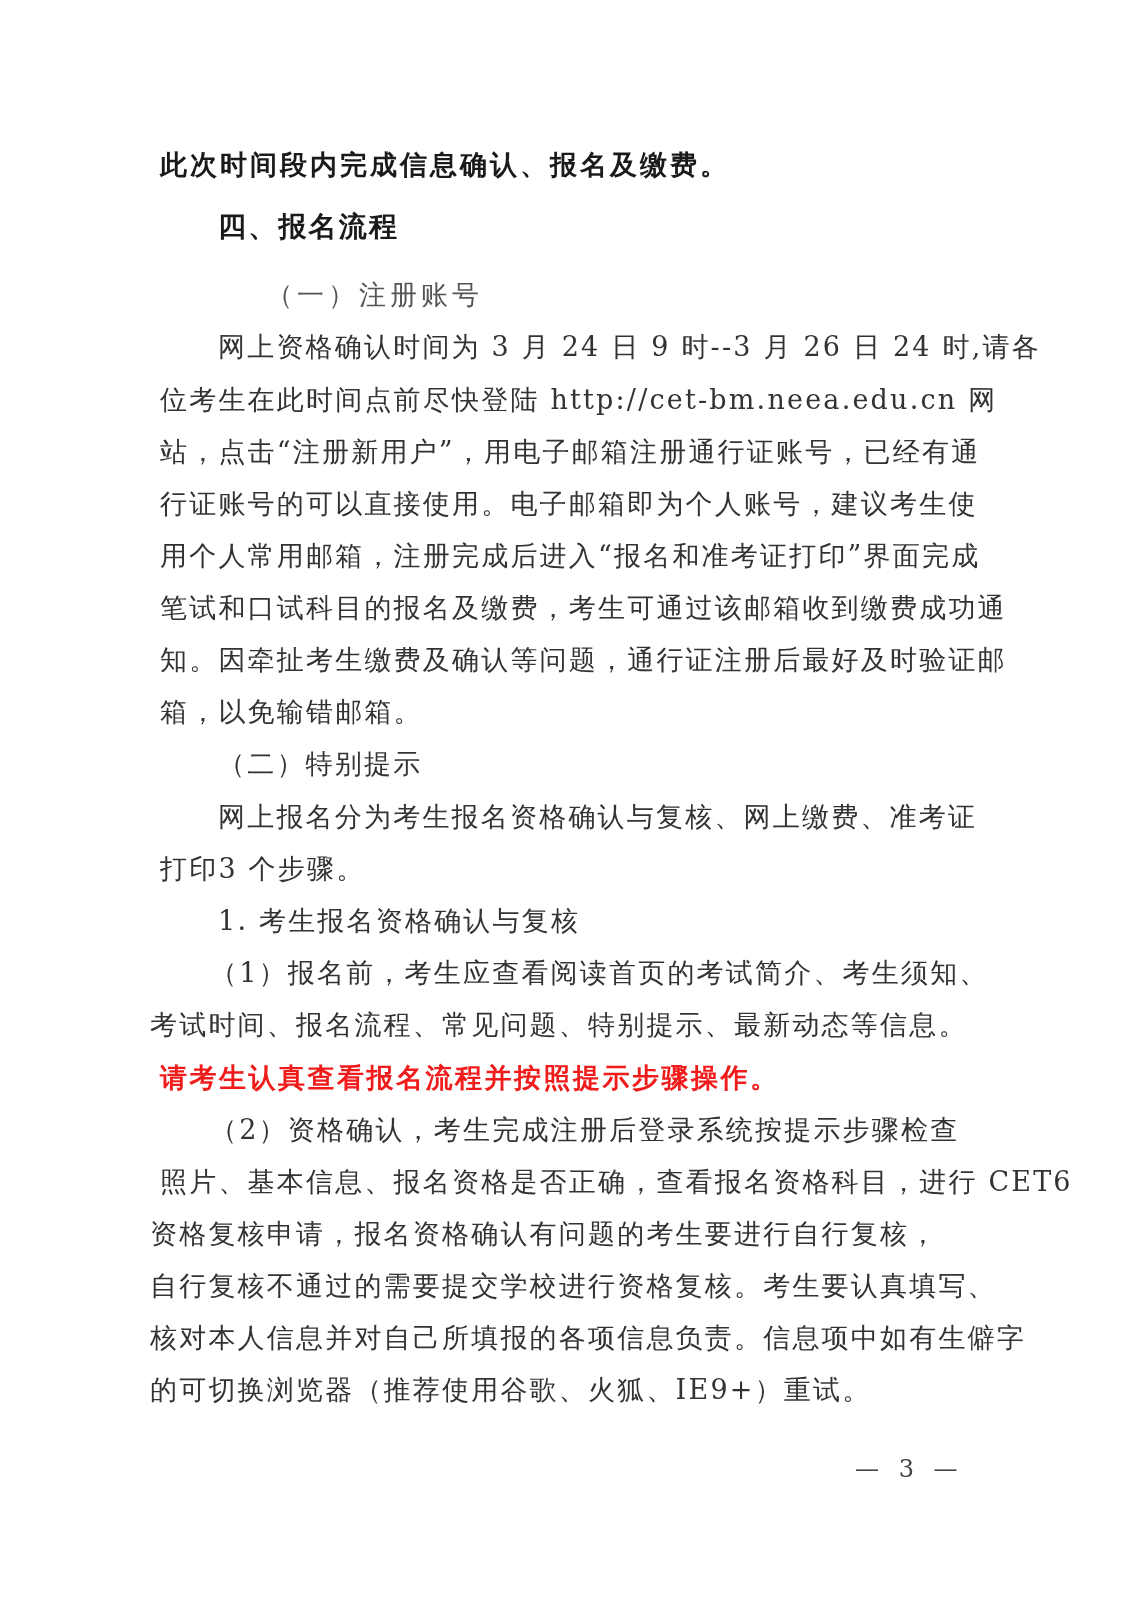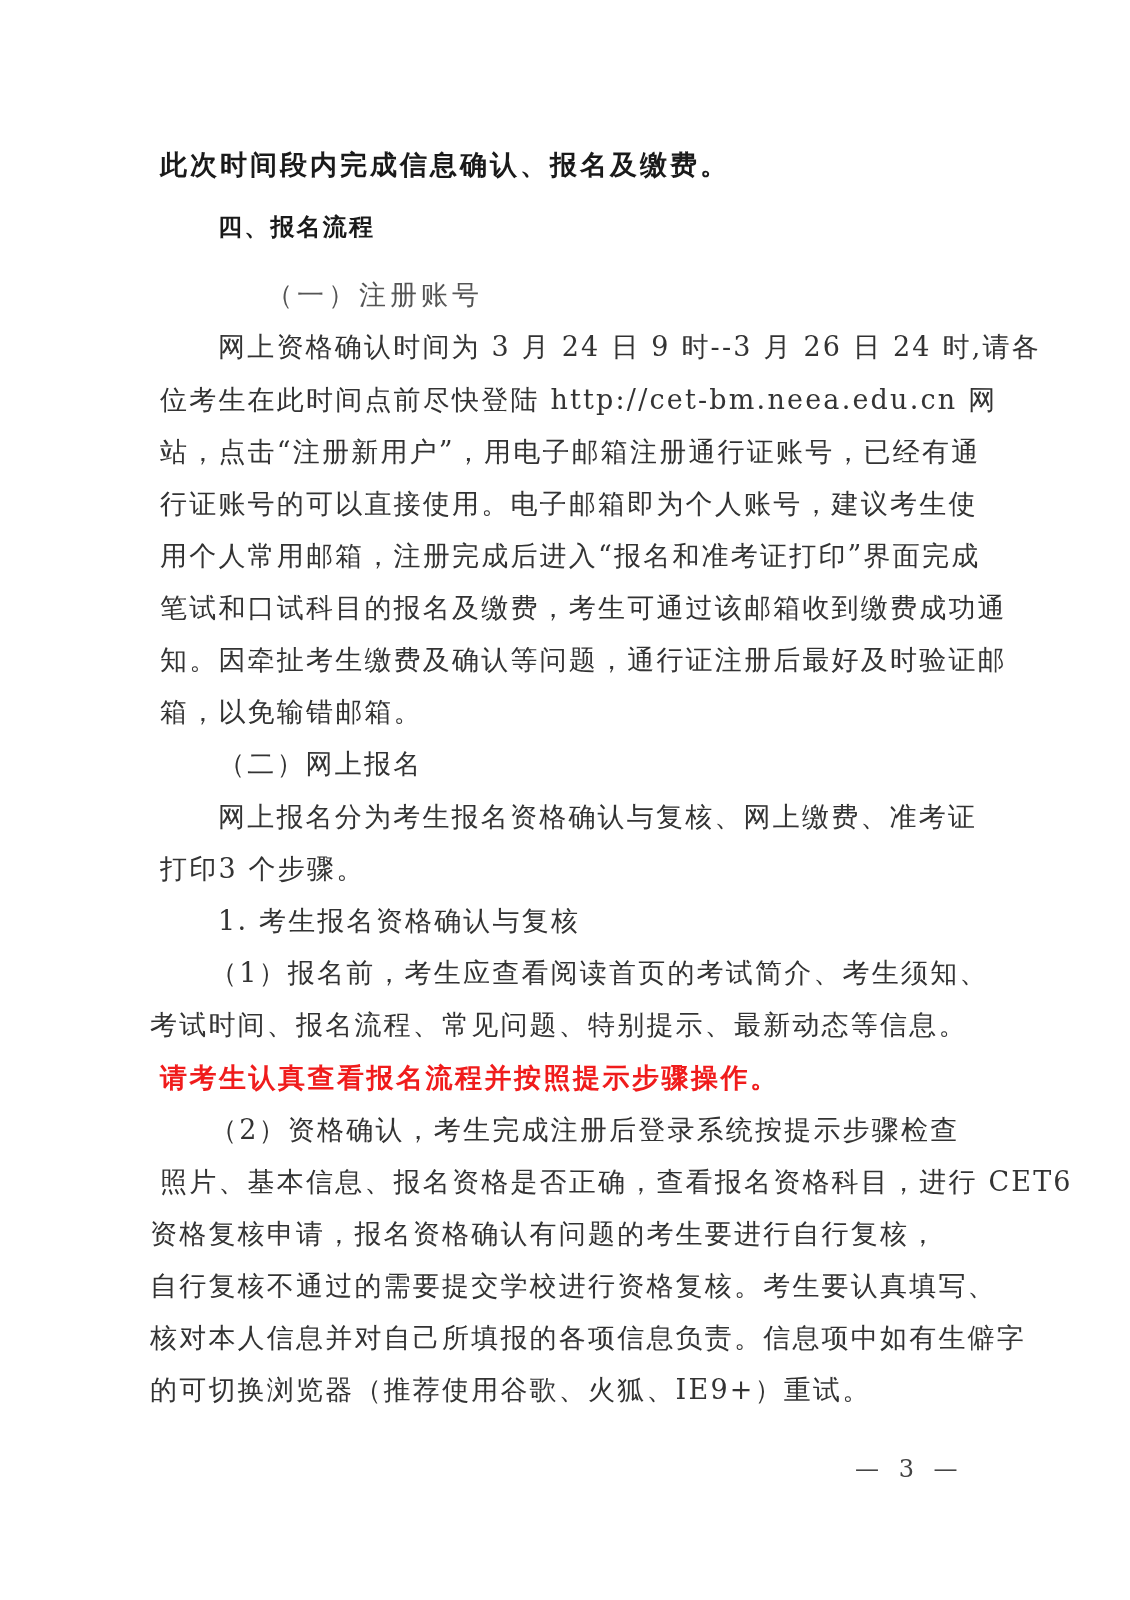--- a/index.html
+++ b/index.html
@@ -2,41 +2,41 @@
 <html><head>
 <meta charset="utf-8">
 <style>
   html, body { margin: 0; padding: 0; background: #ffffff; }
   body { width: 1130px; height: 1600px; position: relative; overflow: hidden;
          font-family: "DejaVu Serif", "Liberation Serif", serif; color: #333333; }
   .page { position: absolute; left: 0; top: 0; width: 1130px; height: 1216px; }
   .line { position: absolute; left: 160px; width: 790px; font-size: 27px; line-height: 34px;
           white-space: nowrap; letter-spacing: 2.2px; }
   .bold { font-family: "DejaVu Sans", "Liberation Sans", sans-serif; font-weight: bold; color: #1a1a1a; letter-spacing: 3px; }
-  .heading { font-family: "DejaVu Sans", "Liberation Sans", sans-serif; font-weight: bold; color: #1a1a1a; font-size: 24px; }
+  .heading { font-family: "DejaVu Sans", "Liberation Sans", sans-serif; font-weight: bold; color: #1a1a1a; font-size: 28px; }
   .sub { color: #555555; letter-spacing: 4px; margin-left: 48px; }
   .red { color: #f01c1c; font-family: "DejaVu Sans", "Liberation Sans", sans-serif; font-weight: bold; letter-spacing: 2.5px; }
   .pagenum { position: absolute; left: 855px; top: 1455px; font-size: 24px; color: #444; letter-spacing: 6px; }
 </style>
 </head>
 <body>
 
 <div class="page">
   <div class="line bold" style="top:148px;left:160px">此次时间段内完成信息确认、报名及缴费。</div>
   <div class="line heading" style="top:210px;left:218px">四、报名流程</div>
   <div class="line sub" style="top:278px;left:218px">（一）注册账号</div>
   <div class="line" style="top:330px;left:218px">网上资格确认时间为 3 月 24 日 9 时--3 月 26 日 24 时,请各</div>
   <div class="line" style="top:383px">位考生在此时间点前尽快登陆 http://cet-bm.neea.edu.cn 网</div>
   <div class="line" style="top:435px">站，点击“注册新用户”，用电子邮箱注册通行证账号，已经有通</div>
   <div class="line" style="top:487px">行证账号的可以直接使用。电子邮箱即为个人账号，建议考生使</div>
   <div class="line" style="top:539px">用个人常用邮箱，注册完成后进入“报名和准考证打印”界面完成</div>
   <div class="line" style="top:591px">笔试和口试科目的报名及缴费，考生可通过该邮箱收到缴费成功通</div>
   <div class="line" style="top:643px">知。因牵扯考生缴费及确认等问题，通行证注册后最好及时验证邮</div>
   <div class="line" style="top:695px">箱，以免输错邮箱。</div>
-  <div class="line" style="top:747px;left:218px">（二）网上报名</div>
+  <div class="line" style="top:747px;left:218px">（二）特别提示</div>
   <div class="line" style="top:800px;left:218px">网上报名分为考生报名资格确认与复核、网上缴费、准考证</div>
   <div class="line" style="top:852px">打印3 个步骤。</div>
   <div class="line" style="top:904px;left:218px">1. 考生报名资格确认与复核</div>
   <div class="line" style="top:956px;left:210px">（1）报名前，考生应查看阅读首页的考试简介、考生须知、</div>
   <div class="line red" style="top:1061px">请考生认真查看报名流程并按照提示步骤操作。</div>
   <div class="line" style="top:1008px;left:150px">考试时间、报名流程、常见问题、特别提示、最新动态等信息。</div>
   <div class="line" style="top:1113px;left:210px">（2）资格确认，考生完成注册后登录系统按提示步骤检查</div>
   <div class="line" style="top:1165px;left:160px">照片、基本信息、报名资格是否正确，查看报名资格科目，进行 CET6</div>
   <div class="line" style="top:1217px;left:150px">资格复核申请，报名资格确认有问题的考生要进行自行复核，</div>
   <div class="line" style="top:1269px;left:150px">自行复核不通过的需要提交学校进行资格复核。考生要认真填写、</div>

